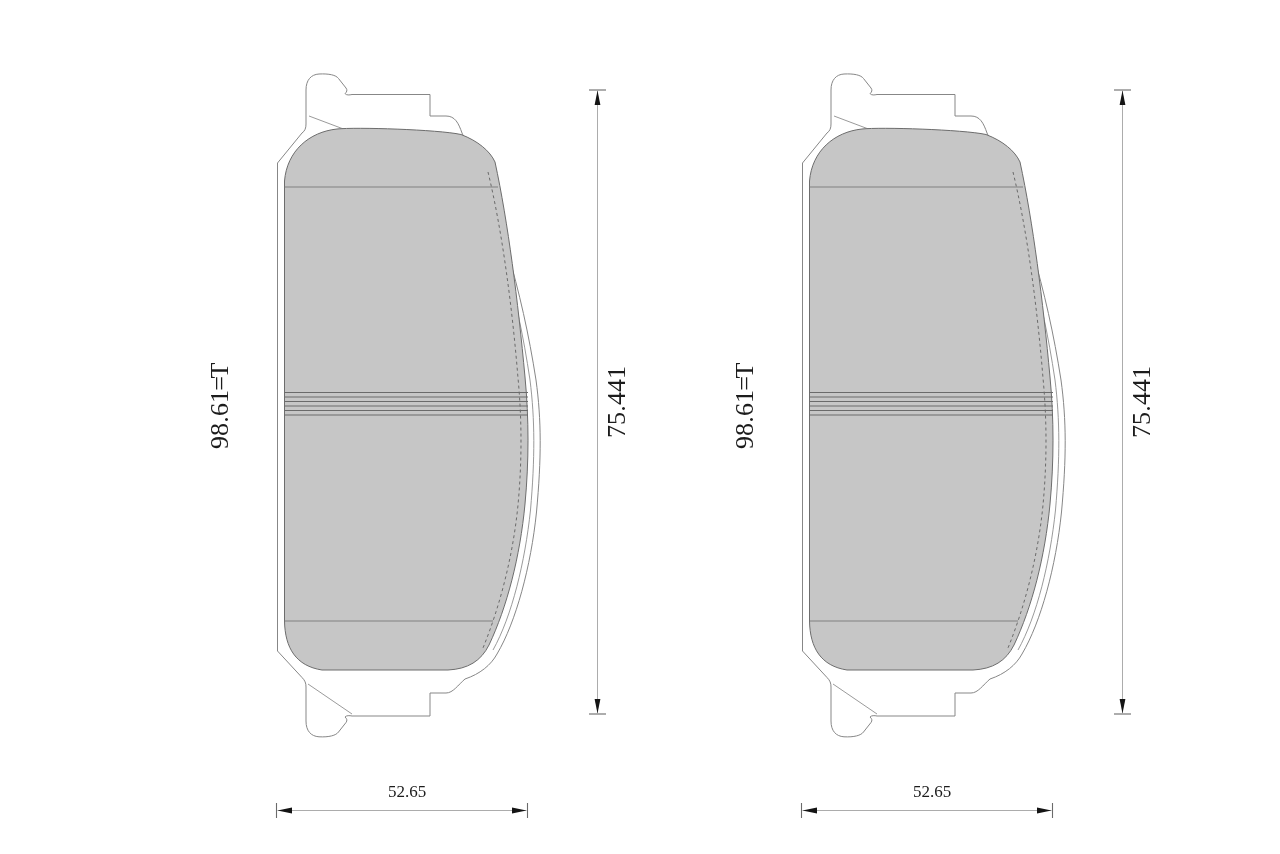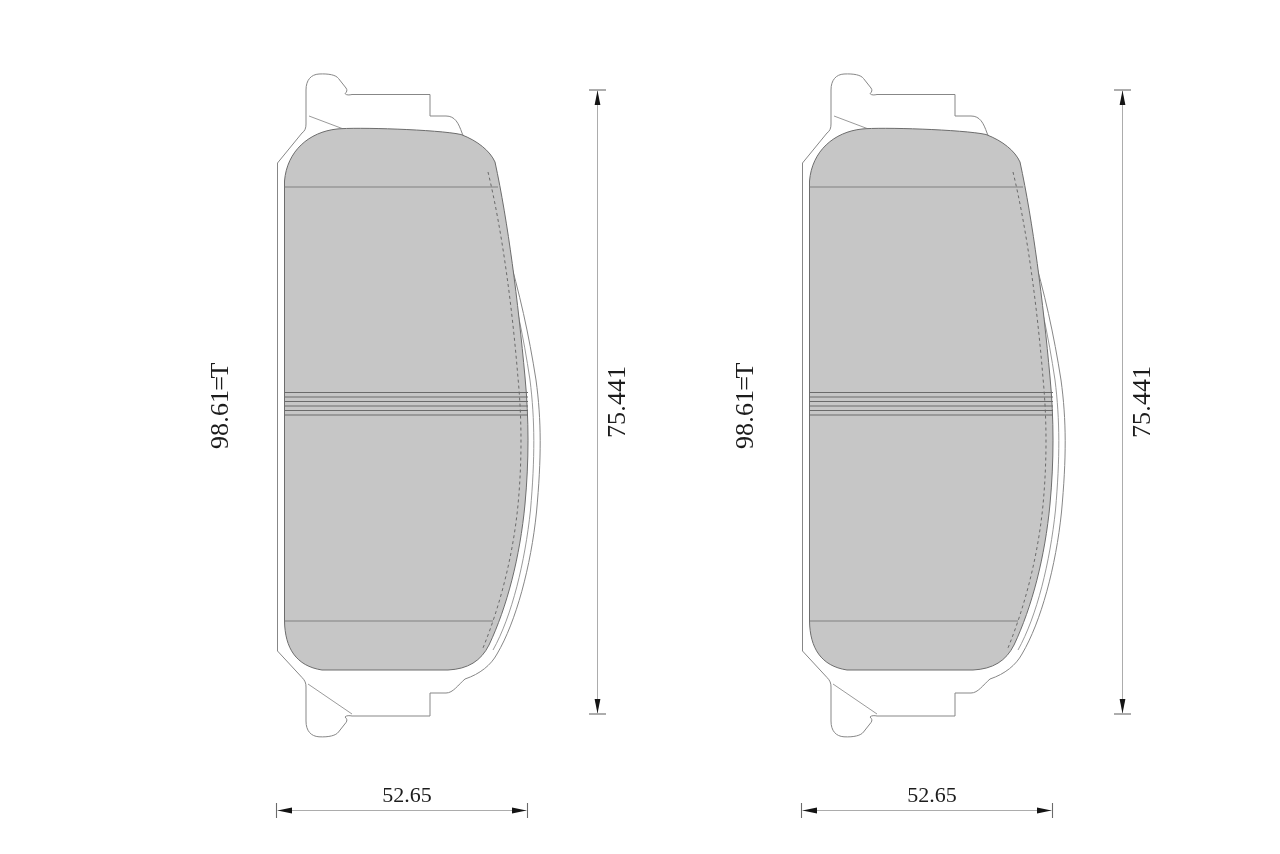--- a/index.html
+++ b/index.html
@@ -9,21 +9,21 @@
   }
   .art{position:absolute;left:0;top:0;}
   
   .vlabel{
     position:absolute;display:flex;flex-direction:column;align-items:center;
     font-size:26px;color:#1c1c1c;letter-spacing:0;
   }
   .vlabel span{display:block;height:13px;line-height:13px;width:32px;text-align:center;transform:rotate(-90deg);}
   .vlabel span.narrow{height:7px;line-height:7px;}
   .hlabel{
-    position:absolute;font-size:22px;color:#1c1c1c;text-align:center;white-space:nowrap;
+    position:absolute;font-size:17px;color:#1c1c1c;text-align:center;white-space:nowrap;
   }
   
   .plate{fill:#ffffff;stroke:#878787;stroke-width:1;}
   .thin{fill:none;stroke:#8f8f8f;stroke-width:0.9;}
   .padface{stroke:#6d6d6d;stroke-width:1;}
   .chamfer{fill:none;stroke:#5f5f5f;stroke-width:0.9;stroke-dasharray:3 3;}
   .groove{stroke:#6a6a6a;stroke-width:1;}
   .tangent{stroke:#787878;stroke-width:0.9;}
   .dimline{stroke:#a3a3a3;stroke-width:0.9;}
   .dimtick{stroke:#6b6b6b;stroke-width:1.1;}

